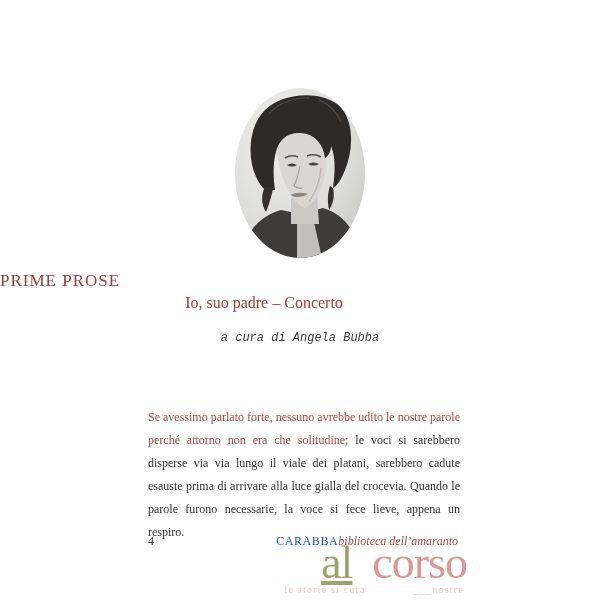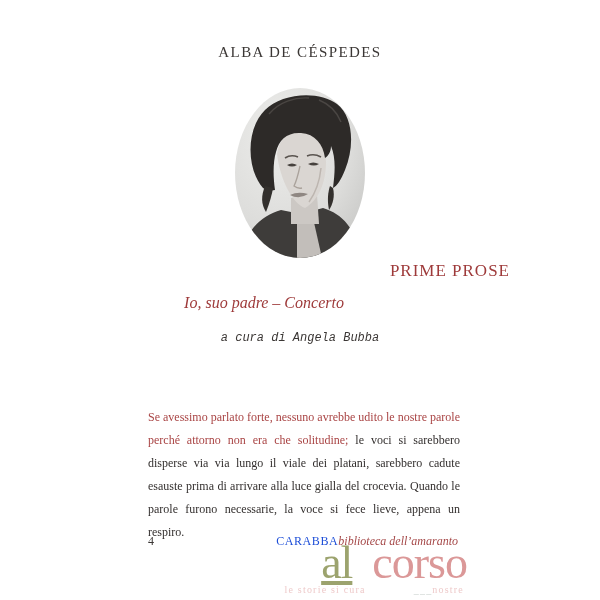--- a/index.html
+++ b/index.html
@@ -27,36 +27,35 @@
   }
   .portrait {
     position: absolute;
     top: 88px;
     left: 235px;
     width: 130px;
     height: 170px;
   }
   .book-title {
     position: absolute;
-    top: 261px;
+    top: 271px;
     left: 0;
     width: 510px;
-    text-align: right;
+    text-align: left;
     font-size: 17px;
     letter-spacing: 1px;
     color: #9e3a3a;
   }
   .book-subtitle {
     position: absolute;
     top: 294px;
     left: 0;
     width: 528px;
     text-align: center;
     font-size: 16px;
-    font-style: italic;
     color: #9e3a3a;
   }
   .curator {
     position: absolute;
     top: 331px;
     left: 0;
     width: 600px;
     text-align: center;
     font-size: 12px;
     font-style: italic;
@@ -124,21 +123,20 @@
     white-space: nowrap;
     z-index: 1;
   }
   .tagline .gap { color: #c8cfcb; margin-left: 48px; }
 </style>
 </head>
 <body>
 
 <div class="page">
 
-  <div class="author">ALBA DE CÉSPEDES</div>
 
   <div class="portrait">
     <svg viewBox="0 0 130 170" width="130" height="170" xmlns="http://www.w3.org/2000/svg">
       <defs>
         <radialGradient id="bgGrad" cx="35%" cy="28%" r="90%">
           <stop offset="0%" stop-color="#ededeb"></stop>
           <stop offset="60%" stop-color="#dddddb"></stop>
           <stop offset="100%" stop-color="#c3c3c1"></stop>
         </radialGradient>
         <clipPath id="ovalClip">

